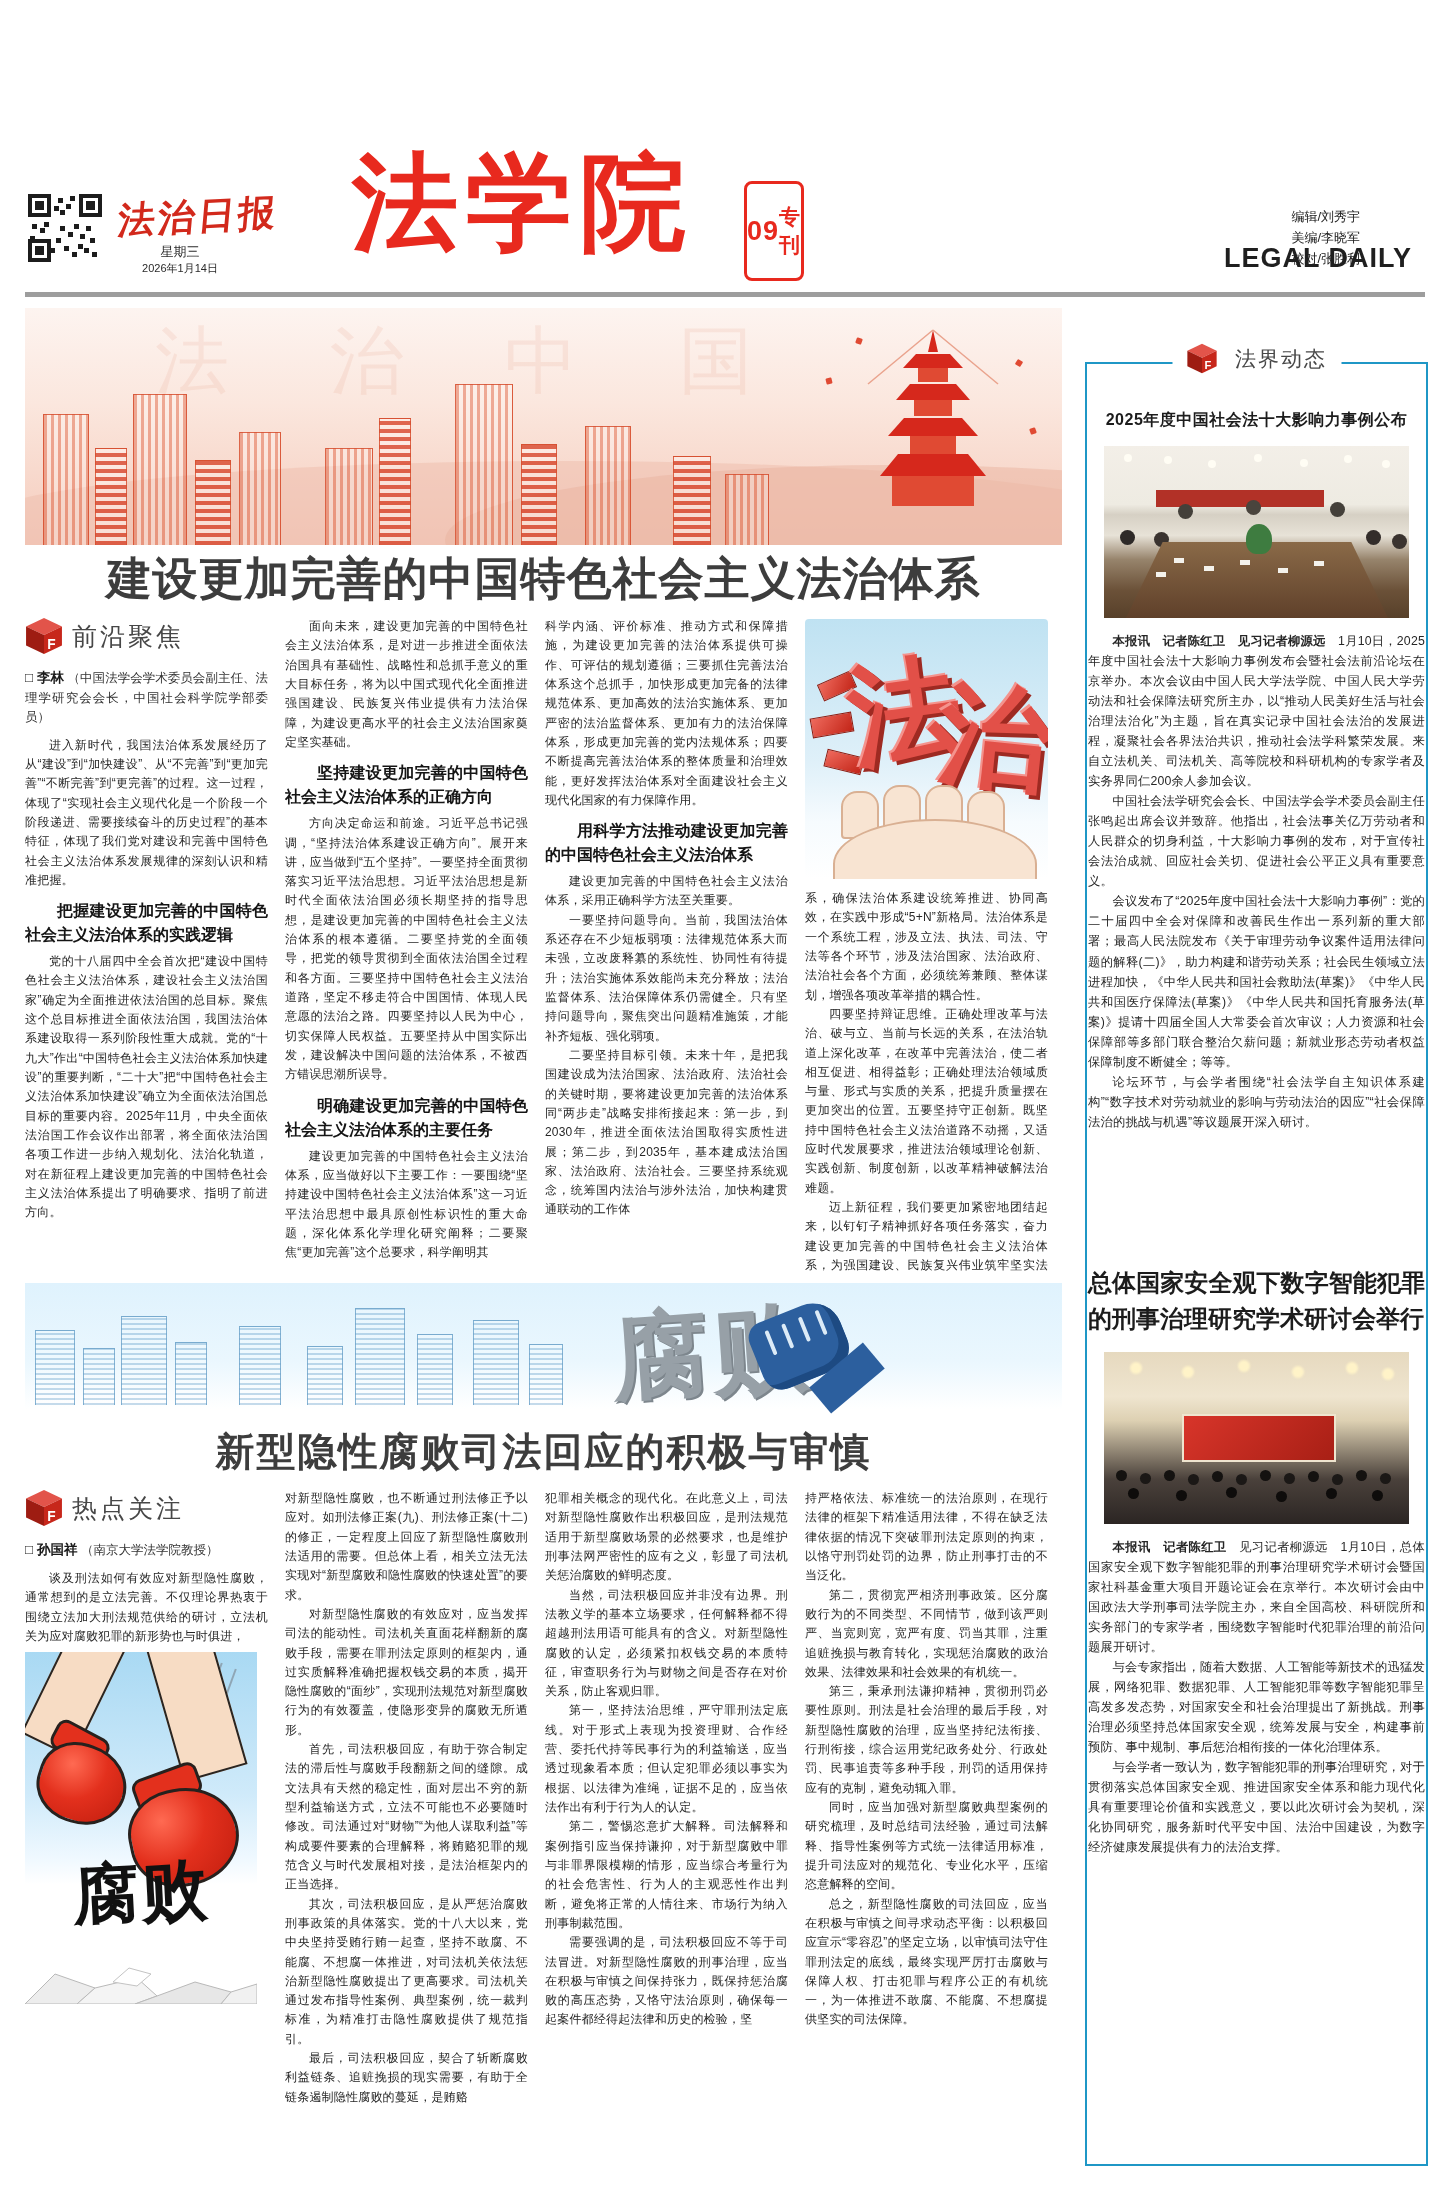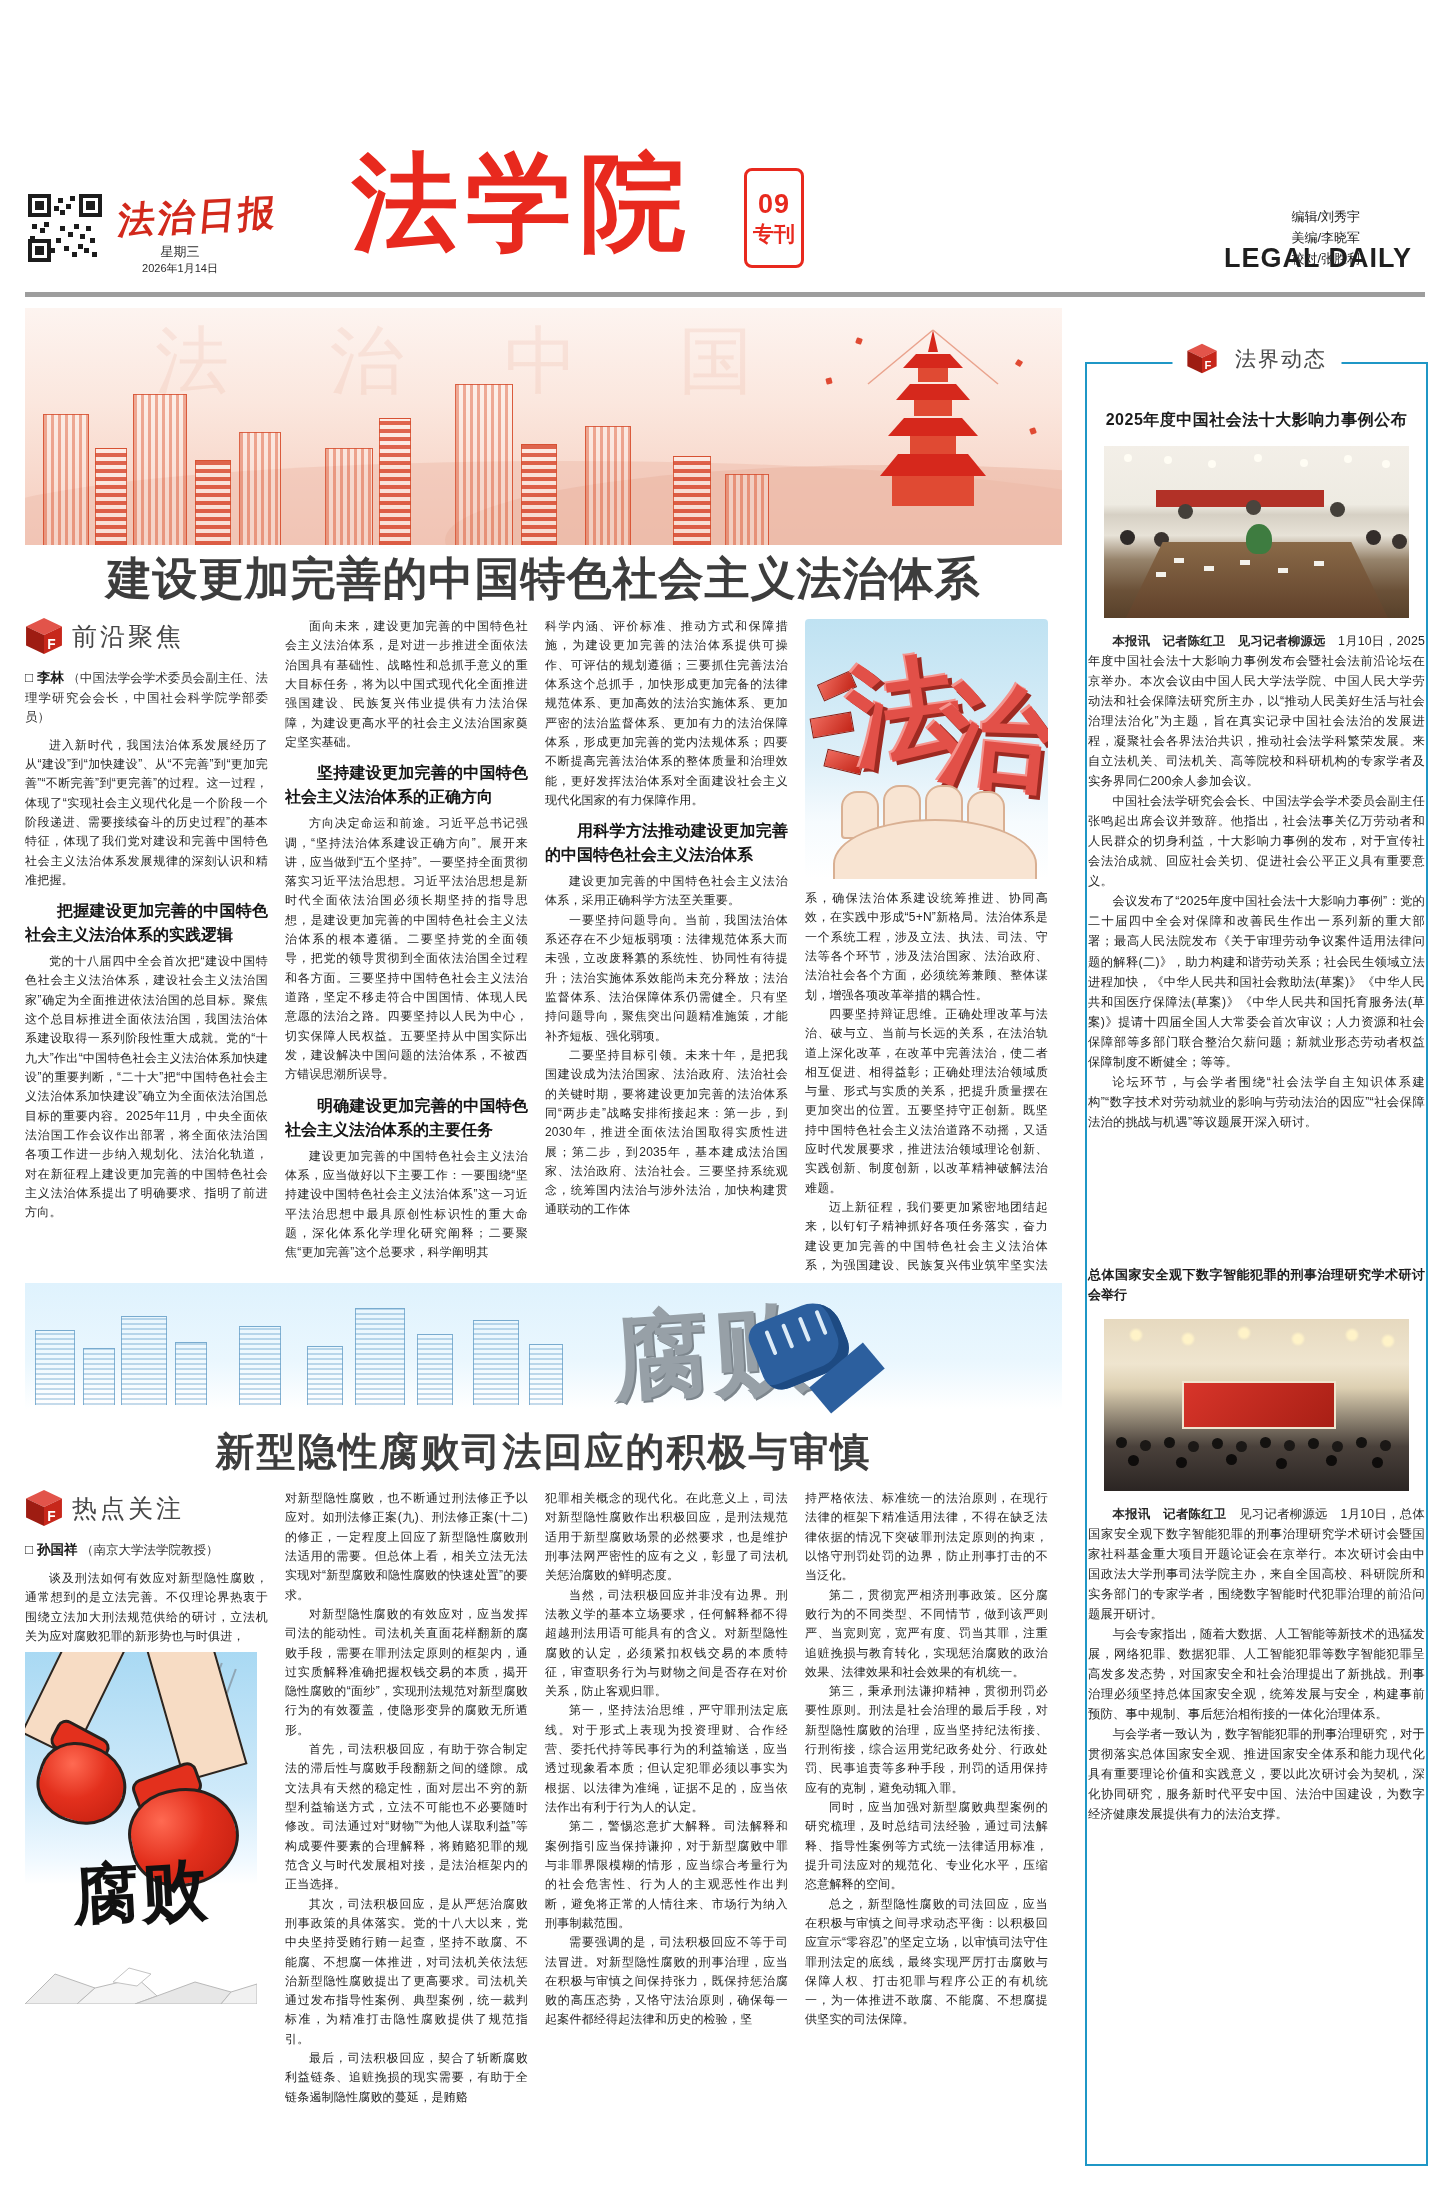--- a/index.html
+++ b/index.html
@@ -16,22 +16,22 @@
     30px 30px #1c1c1c,38px 36px #1c1c1c,26px 42px #1c1c1c,44px 28px #1c1c1c,50px 38px #1c1c1c,
     56px 30px #1c1c1c,60px 42px #1c1c1c,48px 48px #1c1c1c,34px 50px #1c1c1c,20px 52px #1c1c1c,
     6px 54px #1c1c1c,54px 52px #1c1c1c,62px 56px #1c1c1c,42px 56px #1c1c1c,16px 58px #1c1c1c;}
   .qr .tag{position:absolute;left:26px;top:30px;font-size:7px;color:#c62a1d;transform:scale(.85);}
   .paper-script{position:absolute;left:118px;top:192px;font-size:37px;font-weight:900;color:#d2291c;
     font-family:"Liberation Serif","DejaVu Serif",serif;transform:rotate(-3deg) skewX(-8deg);letter-spacing:3px;white-space:nowrap;}
   .mh-week{position:absolute;left:120px;top:243px;width:120px;text-align:center;font-size:13px;color:#2a2a2a;}
   .mh-date{position:absolute;left:120px;top:261px;width:120px;text-align:center;font-size:11px;color:#2a2a2a;}
   .section-title{position:absolute;left:352px;top:144px;font-size:106px;font-weight:900;color:#e8291e;
     letter-spacing:8px;line-height:1.1;white-space:nowrap;}
-  .page-box{position:absolute;left:744px;top:168px;width:54px;height:94px;border:3px solid #e8291e;border-radius:8px;
-    display:flex;flex-direction:column;align-items:center;justify-content:center;gap:0;}
+  .page-box{position:absolute;left:744px;top:181px;width:54px;height:94px;border:3px solid #e8291e;border-radius:8px;
+    display:flex;align-items:center;justify-content:center;gap:0;}
   .page-box .no{font-size:27px;font-weight:700;color:#e8291e;letter-spacing:1px;}
   .page-box .ed{font-size:21px;font-weight:700;color:#e8291e;}
   .editors{position:absolute;left:1160px;top:206px;width:200px;text-align:right;font-size:13px;color:#222;line-height:1.62;}
   .legal-en{position:absolute;left:1128px;top:243px;width:284px;text-align:right;font-size:27px;font-weight:900;
     color:#1f1f1f;letter-spacing:1px;font-stretch:condensed;}
   .mh-rule{position:absolute;left:25px;top:292px;width:1400px;height:5px;background:#9d9d9d;}
 
   
   .kicker{display:flex;align-items:center;gap:9px;}
   .kicker .kname{font-size:25px;color:#474747;letter-spacing:3px;}
@@ -102,21 +102,21 @@
   .speed{position:absolute;width:2px;height:34px;background:#8fa6b5;transform:rotate(20deg);}
 
   
   .sidebar{position:absolute;left:1085px;top:362px;width:339px;height:1800px;border:2px solid #1f97c6;background:#fff;}
   .sb-badge{position:absolute;left:50%;top:-21px;transform:translateX(-50%);background:#fff;padding:0 14px;
     display:flex;align-items:center;gap:8px;white-space:nowrap;}
   .sb-badge .kname{font-size:21px;color:#474747;letter-spacing:2px;margin-left:10px;}
   .sb-badge .cube{width:31px;height:31px;}
   .sb-inner{padding:0 1px;}
   .sb-title1{margin:46px 0 0;font-size:16px;font-weight:700;color:#1c1c1c;text-align:center;letter-spacing:.5px;}
-  .sb-title2{margin:16px 0 0;font-size:13px;font-weight:700;line-height:1.5;color:#1c1c1c;text-align:justify;}
+  .sb-title2{margin:16px 0 0;font-size:24px;font-weight:700;line-height:1.5;color:#1c1c1c;text-align:justify;}
   .sb-photo{position:relative;width:305px;height:172px;margin:15px auto 0;overflow:hidden;}
   .sb-body{margin-top:13px;overflow:hidden;}
   .sb-body .para{font-size:12.3px;line-height:1.63;}
   .sb-body1{height:618px;}
   .sb-body2{height:616px;}
 
   
   .photo1{background:linear-gradient(180deg,#f3efe8 0%,#eeebe2 34%,#d6d0c4 40%,#e7e2d7 52%,#97846c 66%,#6b5138 84%,#57402a 100%);}
   .p1-lights{position:absolute;left:20px;top:8px;width:8px;height:8px;border-radius:50%;background:#fffdf4;
     box-shadow:40px 2px #fffdf4,84px 6px #fffdf4,130px 0 #fffdf4,176px 5px #fffdf4,220px 1px #fffdf4,258px 6px #fffdf4;}

